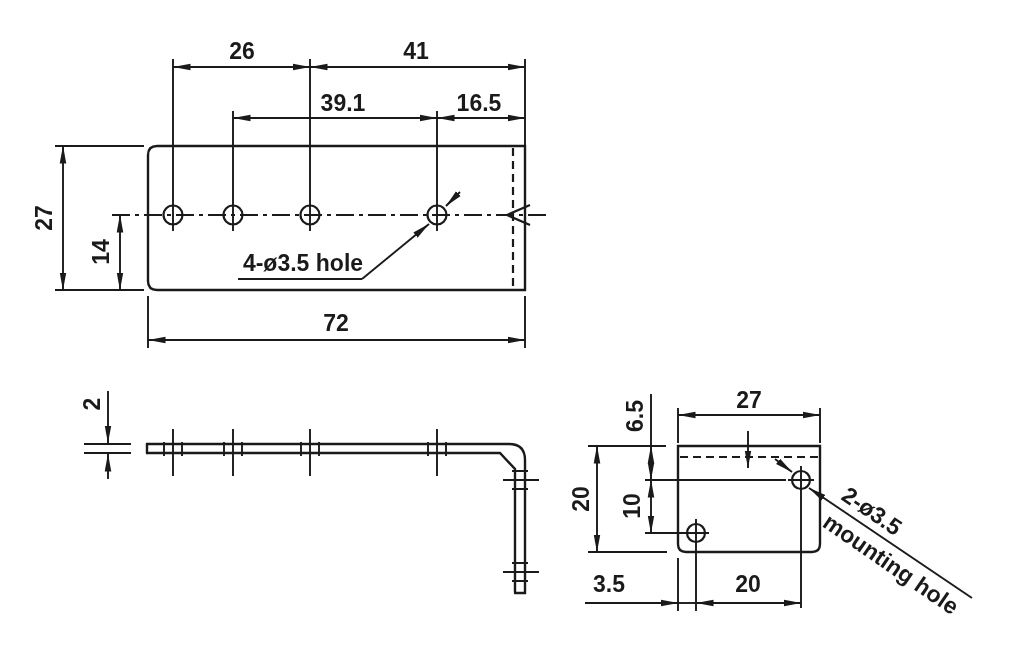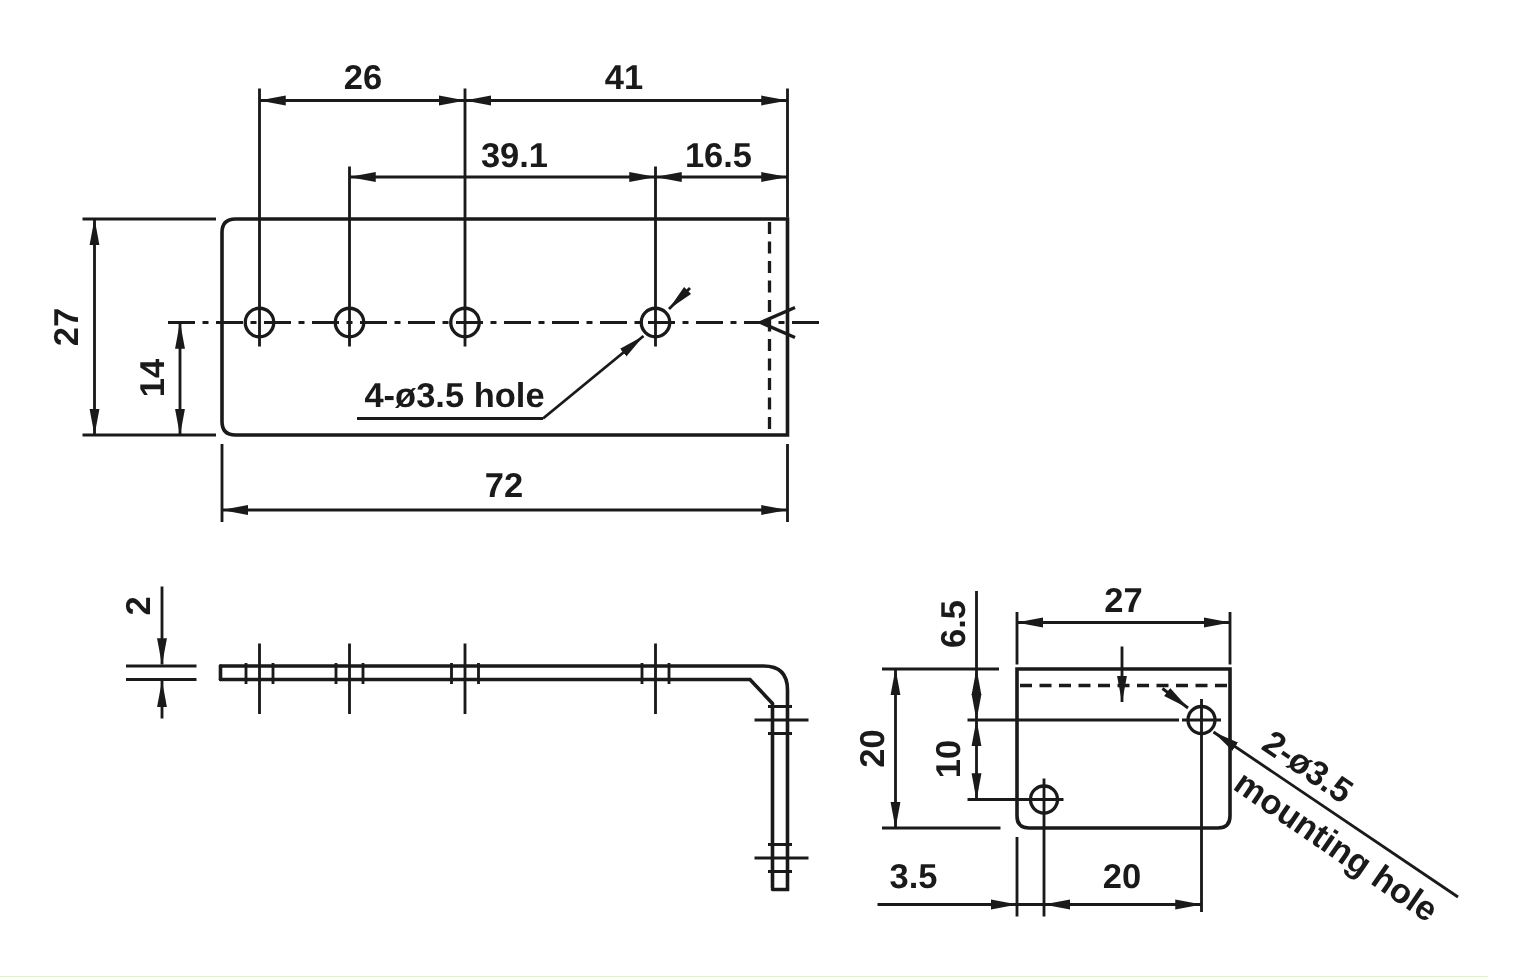--- a/index.html
+++ b/index.html
@@ -1,16 +1,16 @@
 <!DOCTYPE html>
 <html><head>
 <meta charset="utf-8">
 <style>
   html,body{margin:0;padding:0;background:#ffffff;}
-  .canvas{position:relative;width:992px;height:651px;background:#84cc16;overflow:hidden;}
+  .canvas{position:relative;width:992px;height:651px;background:#fdba74;overflow:hidden;}
   svg{display:block;}
   svg text{
     font-family:"Liberation Sans", sans-serif;
     font-weight:700;
     font-size:23px;
     fill:#1a1a1a;
     stroke:none;
   }
   .ol{stroke:#1a1a1a;stroke-width:2.4;fill:none;stroke-linecap:round;}
   .thin{stroke:#1a1a1a;stroke-width:1.9;fill:none;stroke-linecap:butt;}

